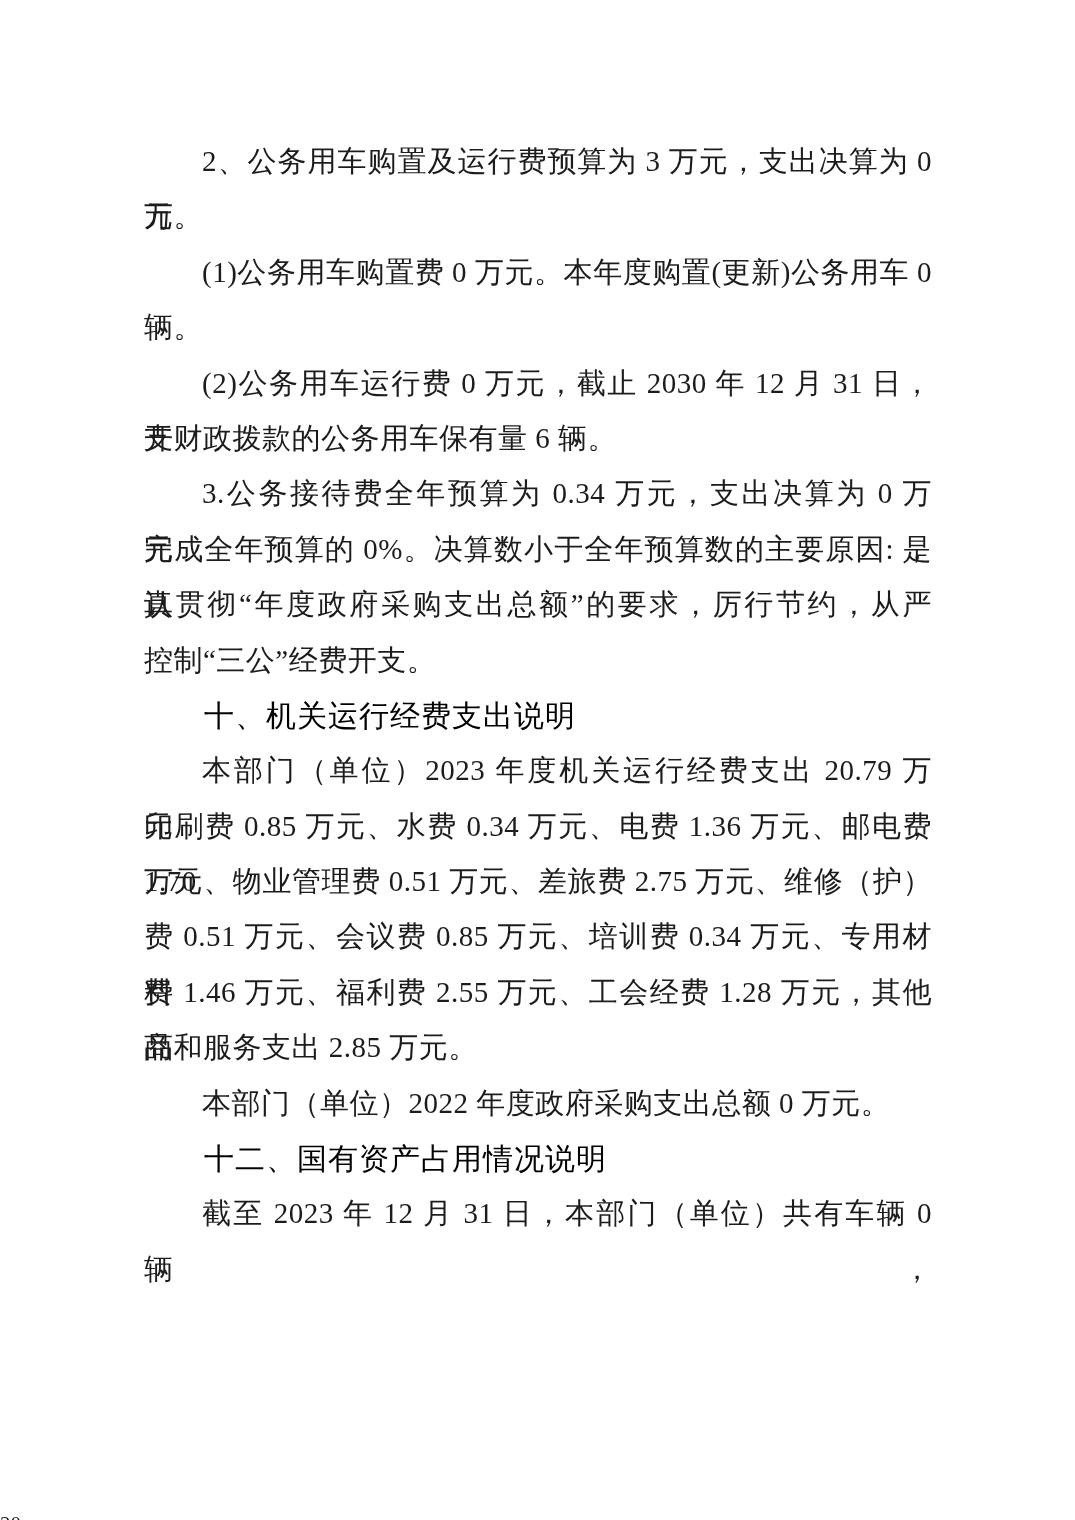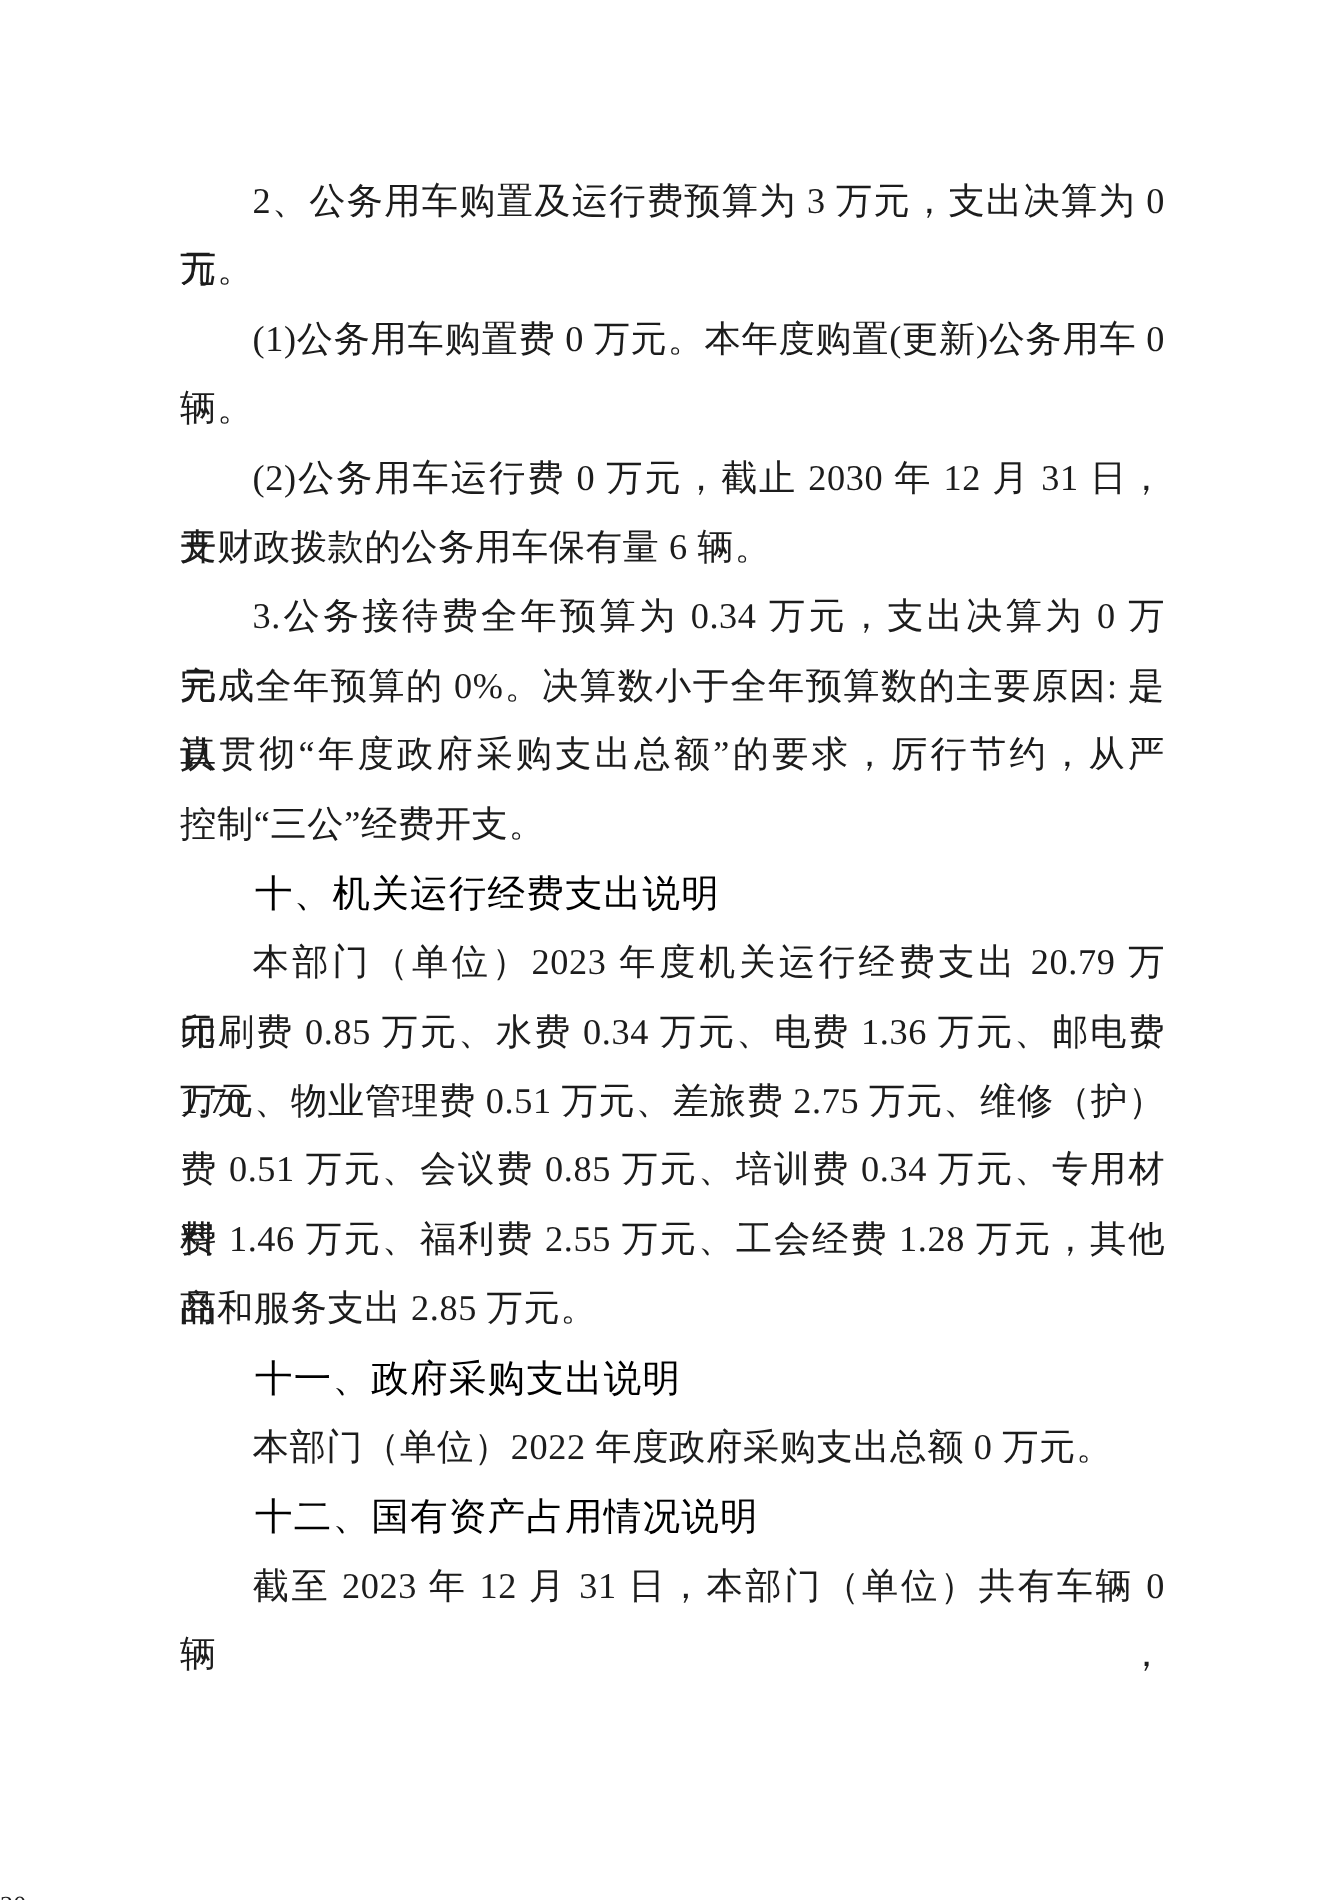--- a/index.html
+++ b/index.html
@@ -71,19 +71,18 @@
       <div class="line body fill">完成全年预算的 0%。决算数小于全年预算数的主要原因: 是认</div>
       <div class="line body fill">真贯彻“年度政府采购支出总额”的要求，厉行节约，从严</div>
       <div class="line body">控制“三公”经费开支。</div>
       <div class="line heading indent">十、机关运行经费支出说明</div>
       <div class="line body indent fill">本部门（单位）2023 年度机关运行经费支出 20.79 万元，</div>
       <div class="line body fill">印刷费 0.85 万元、水费 0.34 万元、电费 1.36 万元、邮电费 1.70</div>
       <div class="line body fill">万元、物业管理费 0.51 万元、差旅费 2.75 万元、维修（护）</div>
       <div class="line body fill">费 0.51 万元、会议费 0.85 万元、培训费 0.34 万元、专用材料</div>
       <div class="line body fill">费 1.46 万元、福利费 2.55 万元、工会经费 1.28 万元，其他商</div>
       <div class="line body">品和服务支出 2.85 万元。</div>
-      <div class="line heading indent">十一、政府采购支出说明</div>
       <div class="line body indent">本部门（单位）2022 年度政府采购支出总额 0 万元。</div>
       <div class="line heading indent">十二、国有资产占用情况说明</div>
       <div class="line body indent fill">截至 2023 年 12 月 31 日，本部门（单位）共有车辆 0 辆，</div>
     </div>
   <div class="footer">20</div>
 </div>
 
 </body></html>

